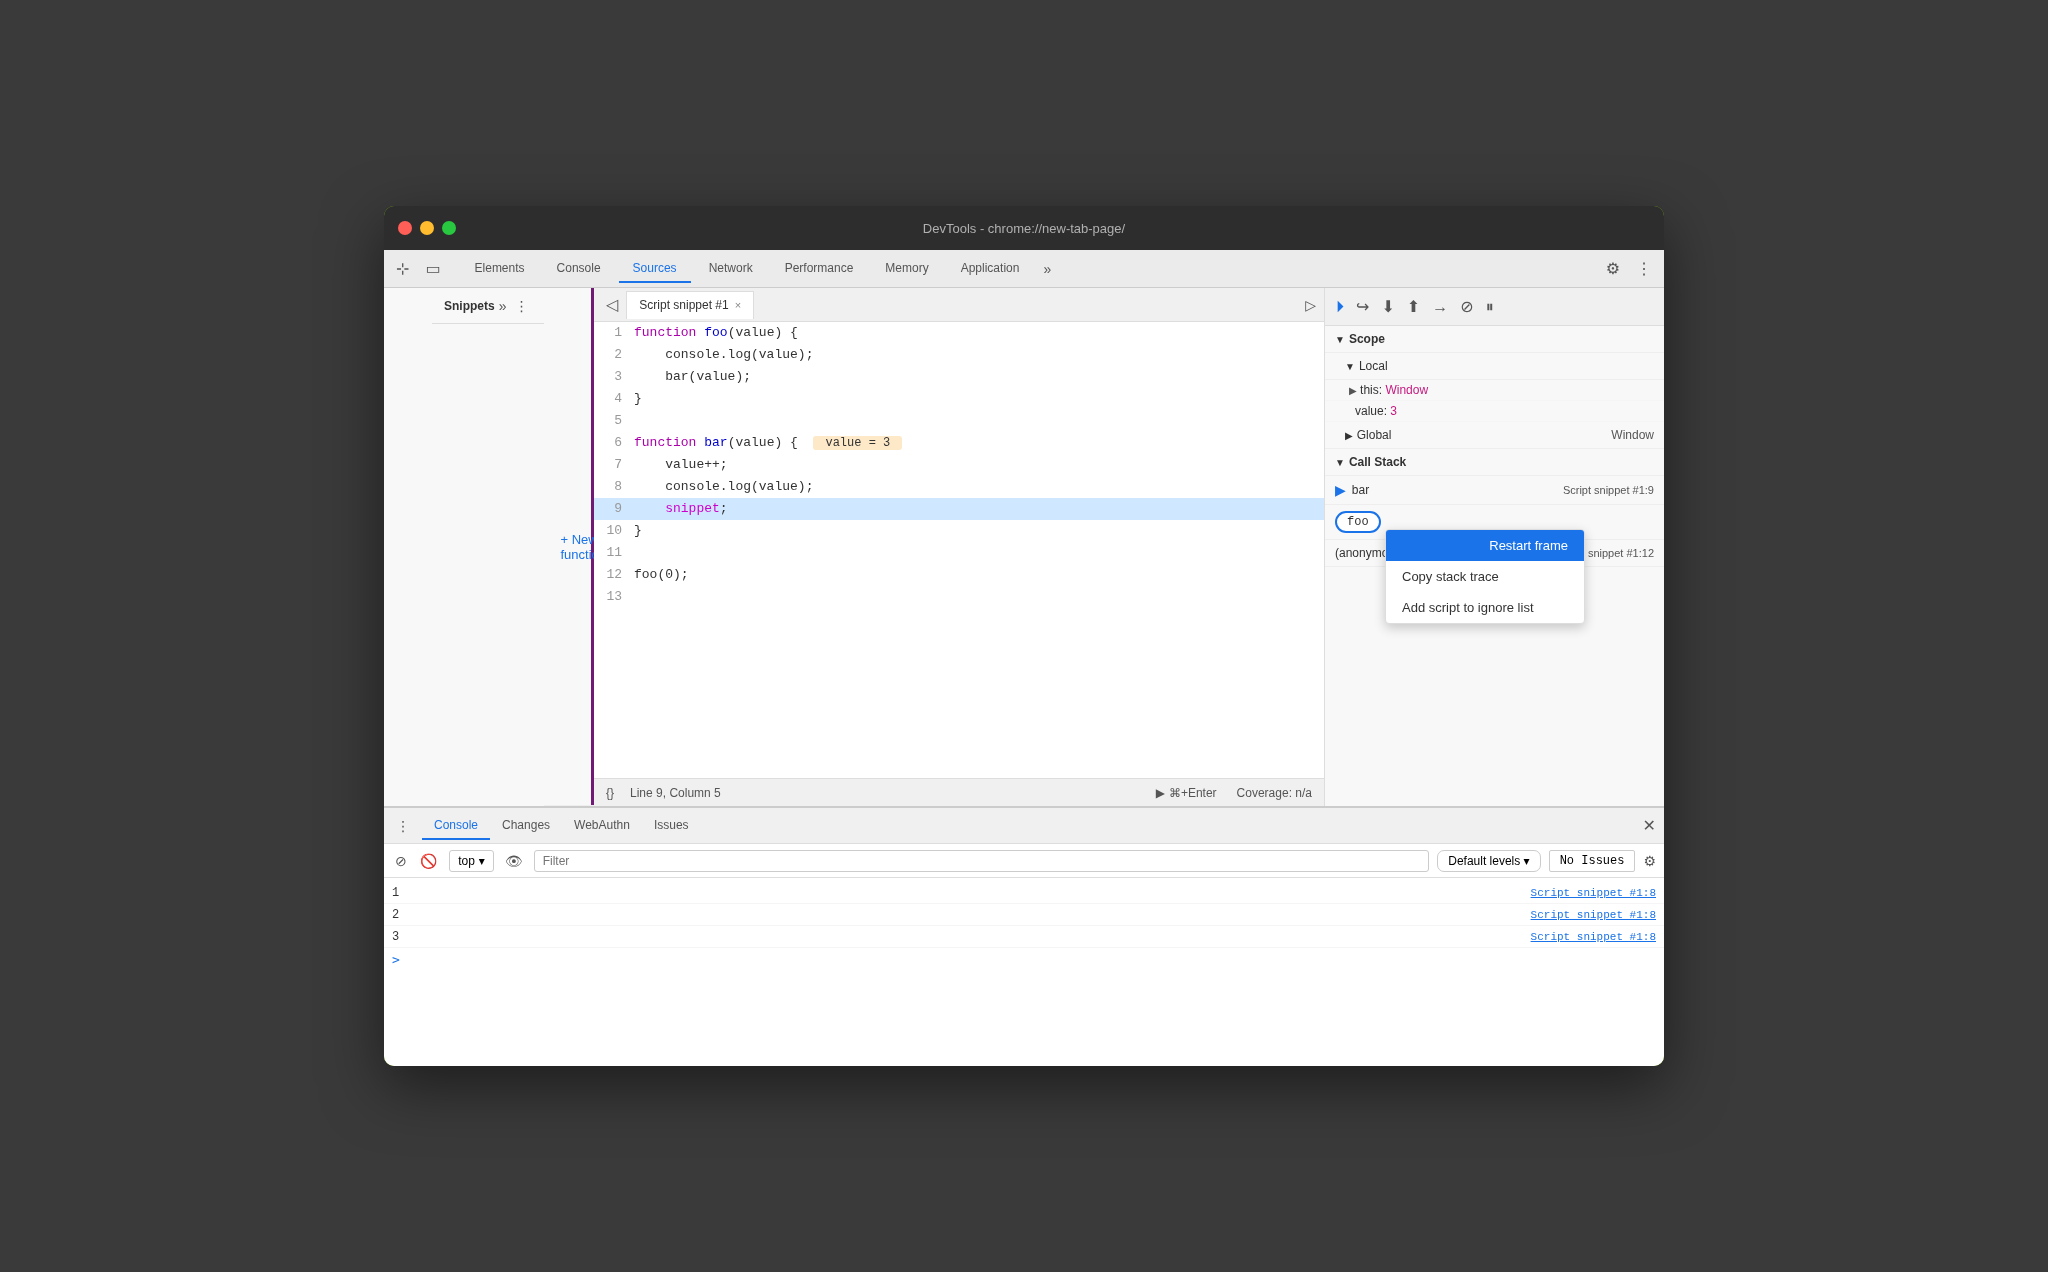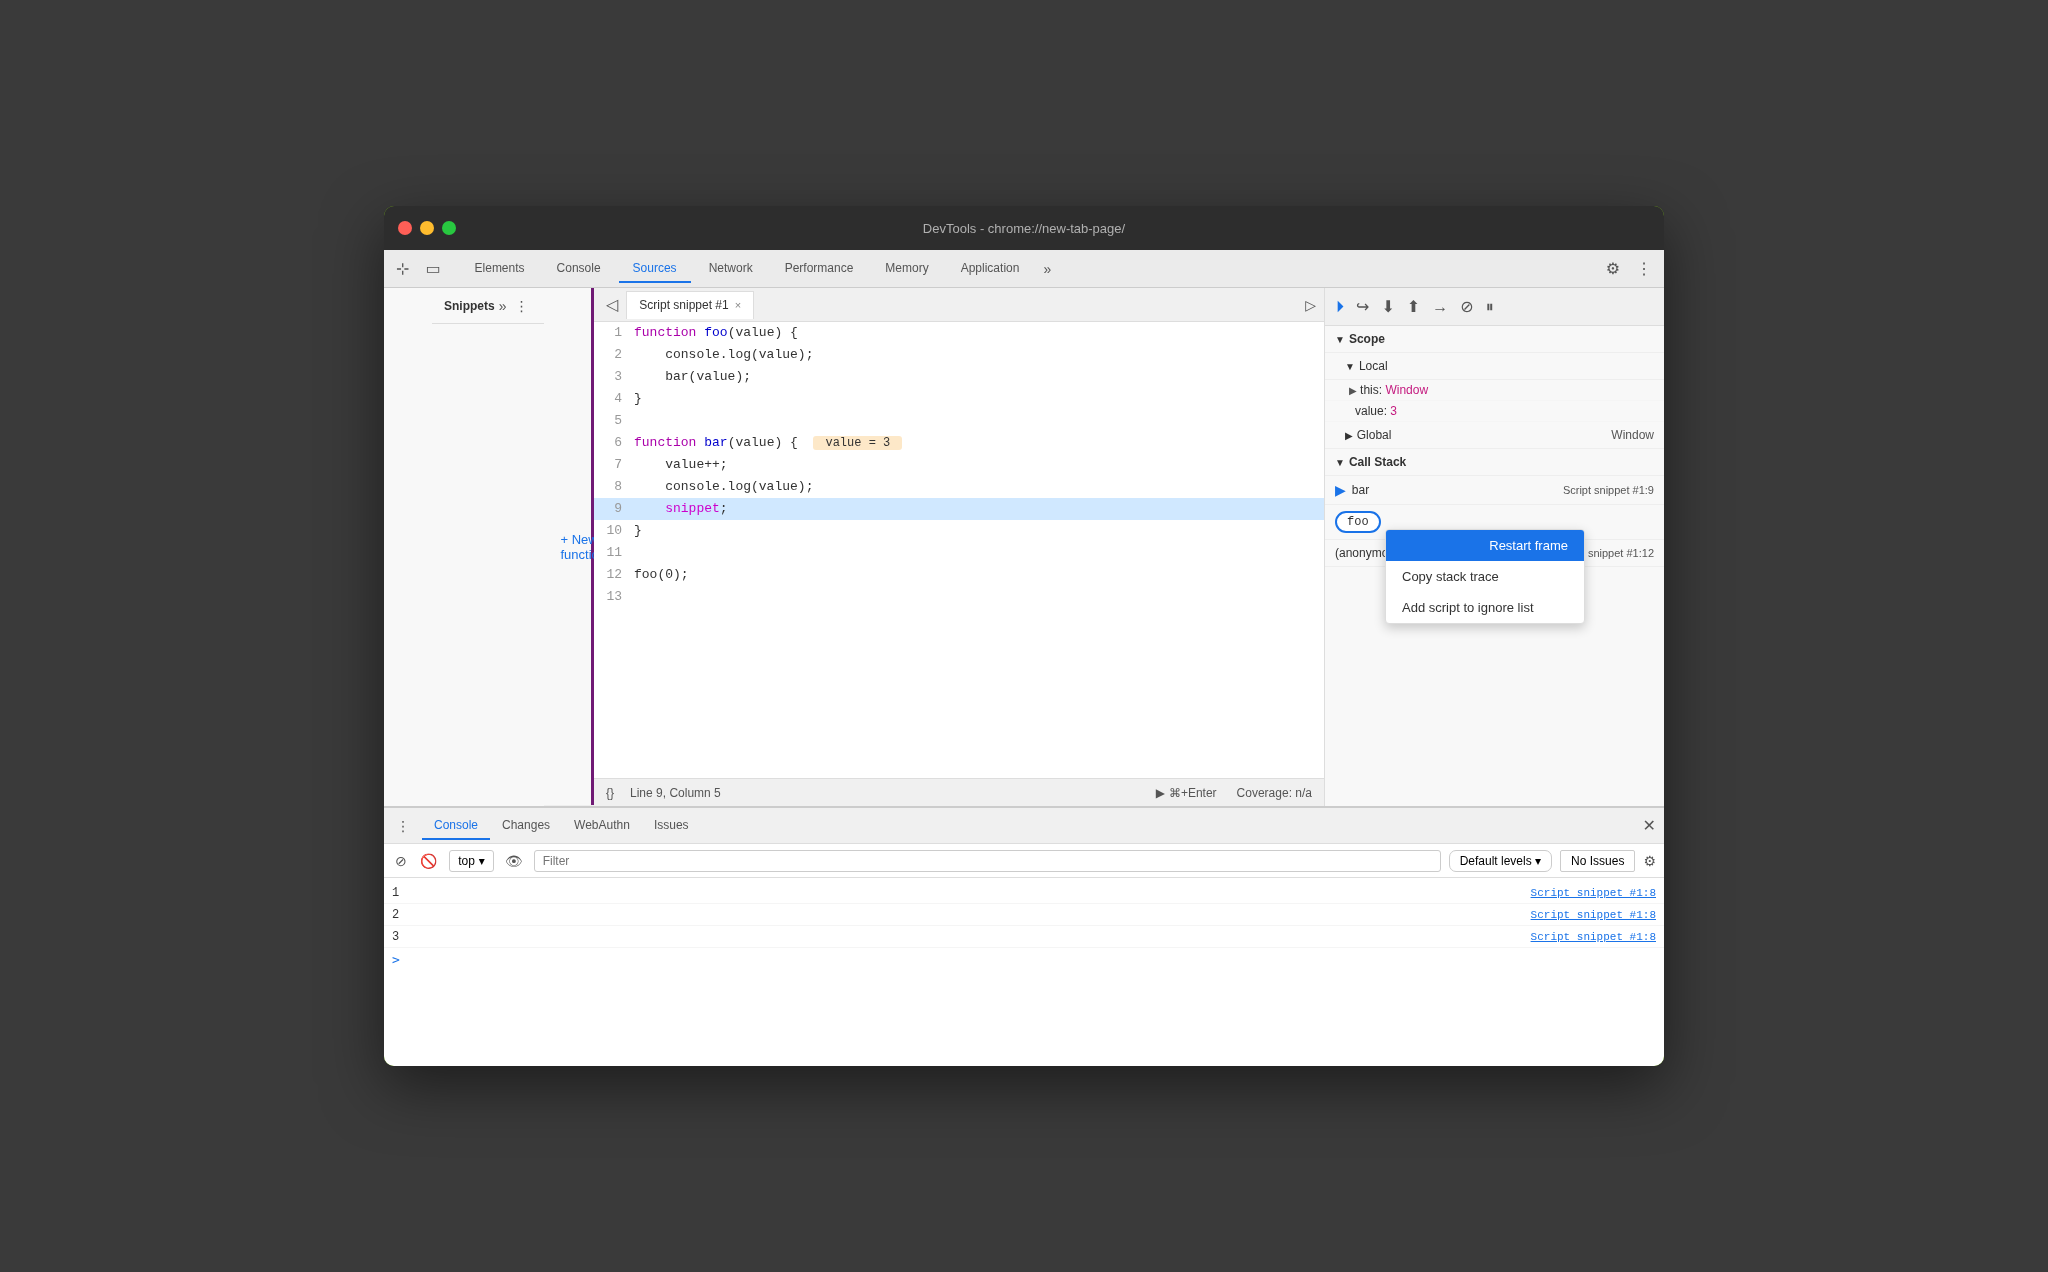--- a/index.html
+++ b/index.html
@@ -441,20 +441,21 @@
       align-items: center;
       gap: 4px;
     }
     .no-issues-btn {
       padding: 3px 10px;
       border: 1px solid #ccc;
       border-radius: 2px;
       font-size: 12px;
       cursor: pointer;
       background: #fff;
+      font-family: Liberation Mono, monospace;
     }
     .settings-btn {
       font-size: 14px;
       color: #555;
       cursor: pointer;
     }
     
     .console-output {
       flex: 1;
       overflow-y: auto;

